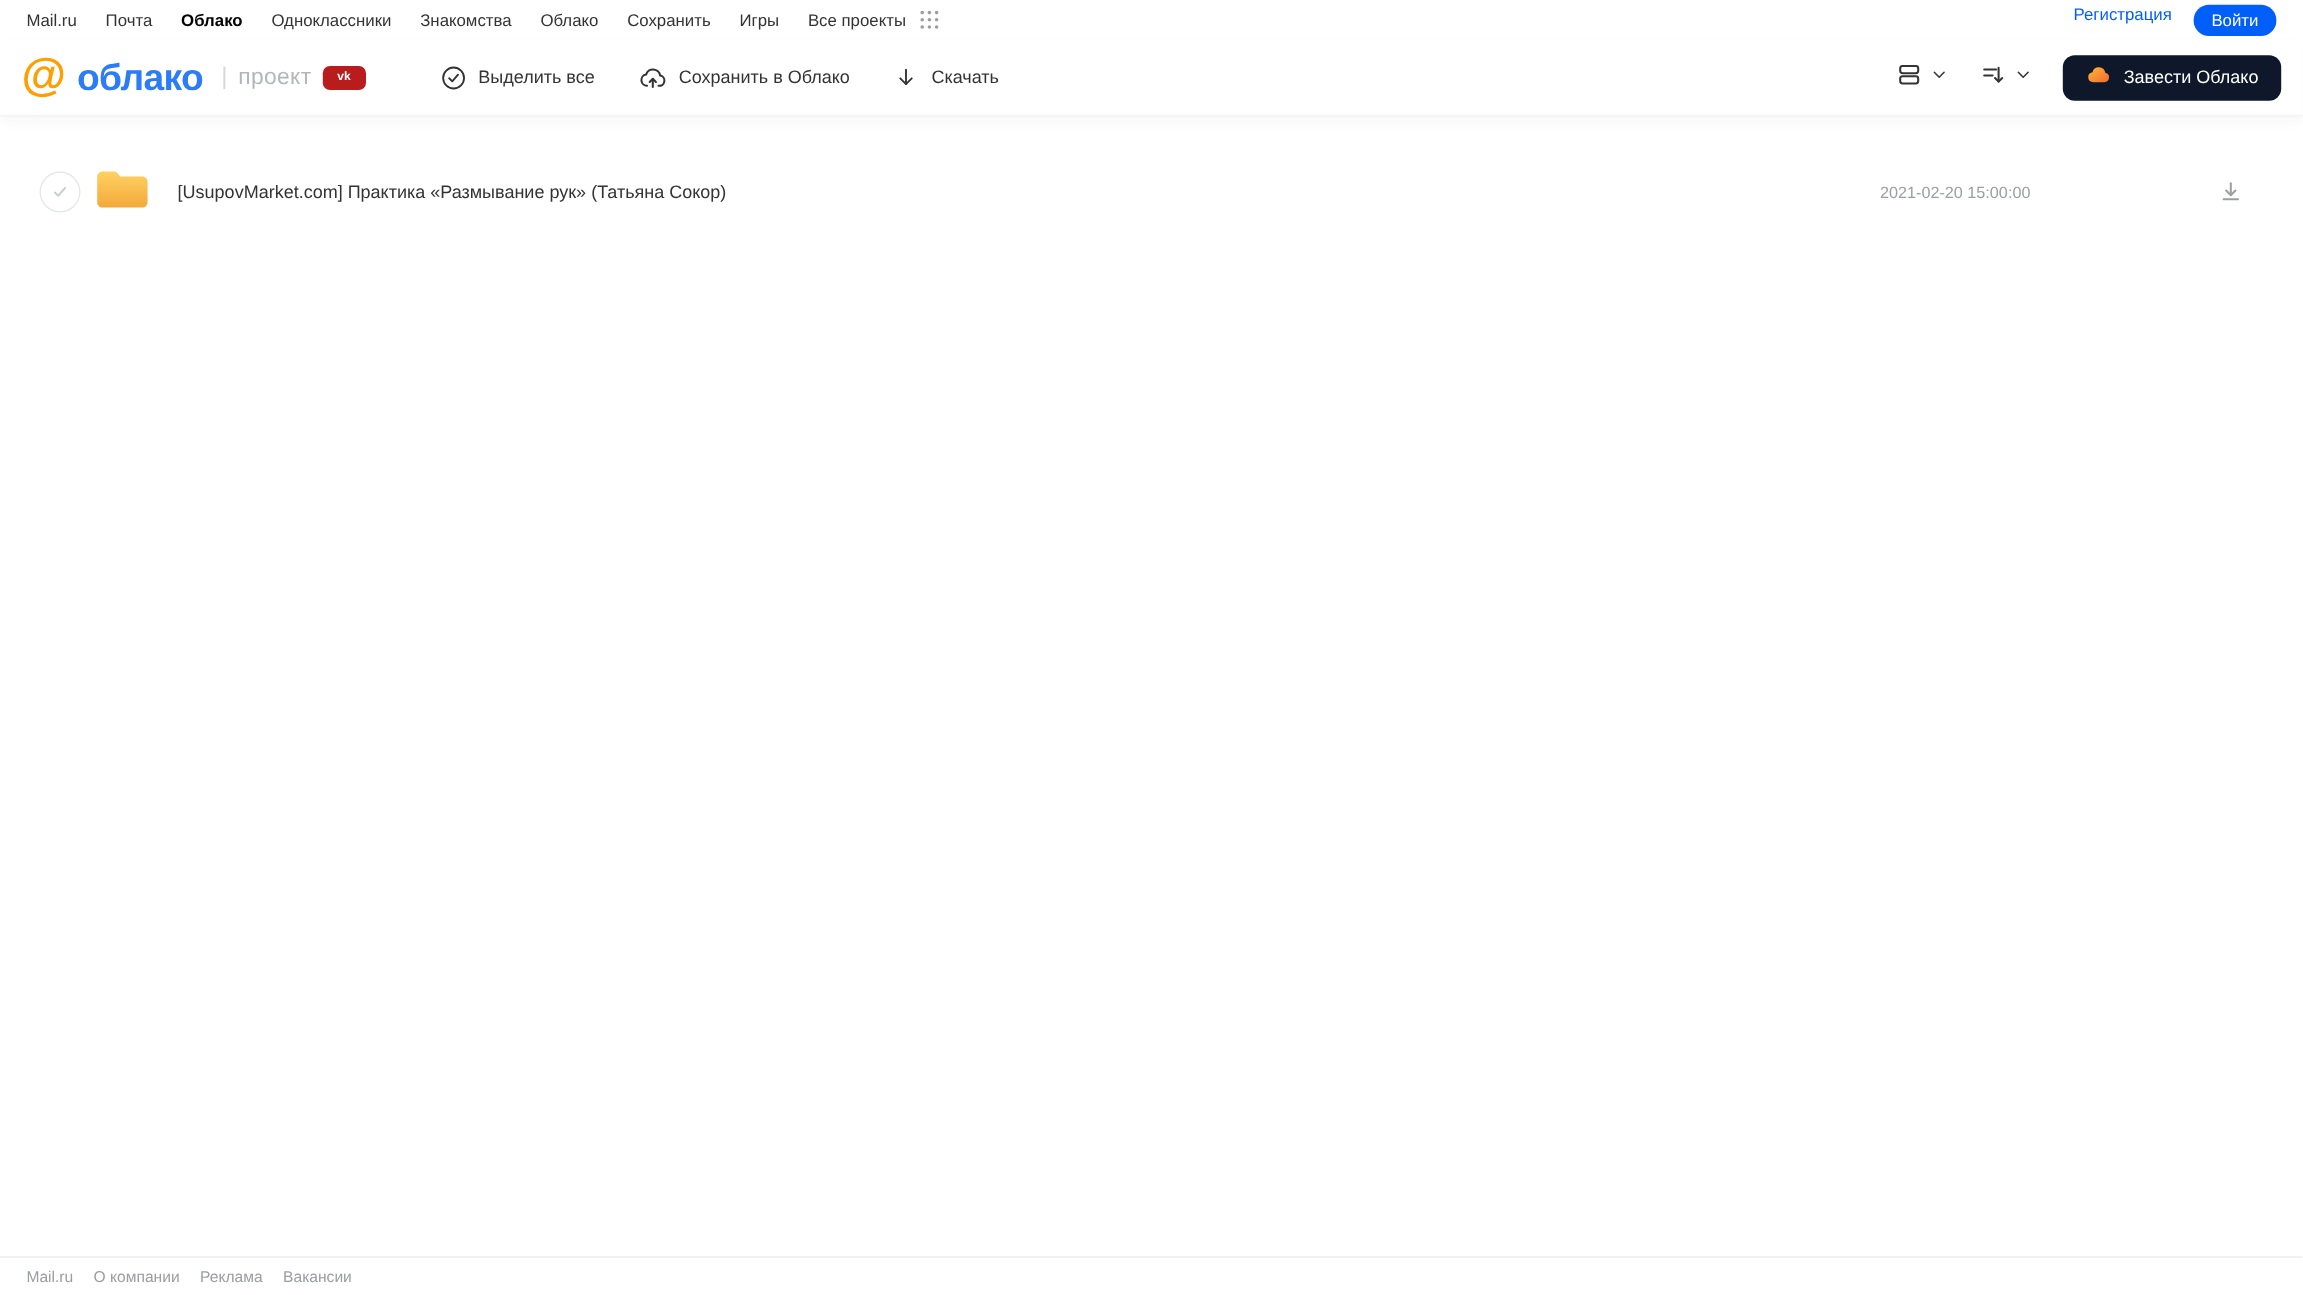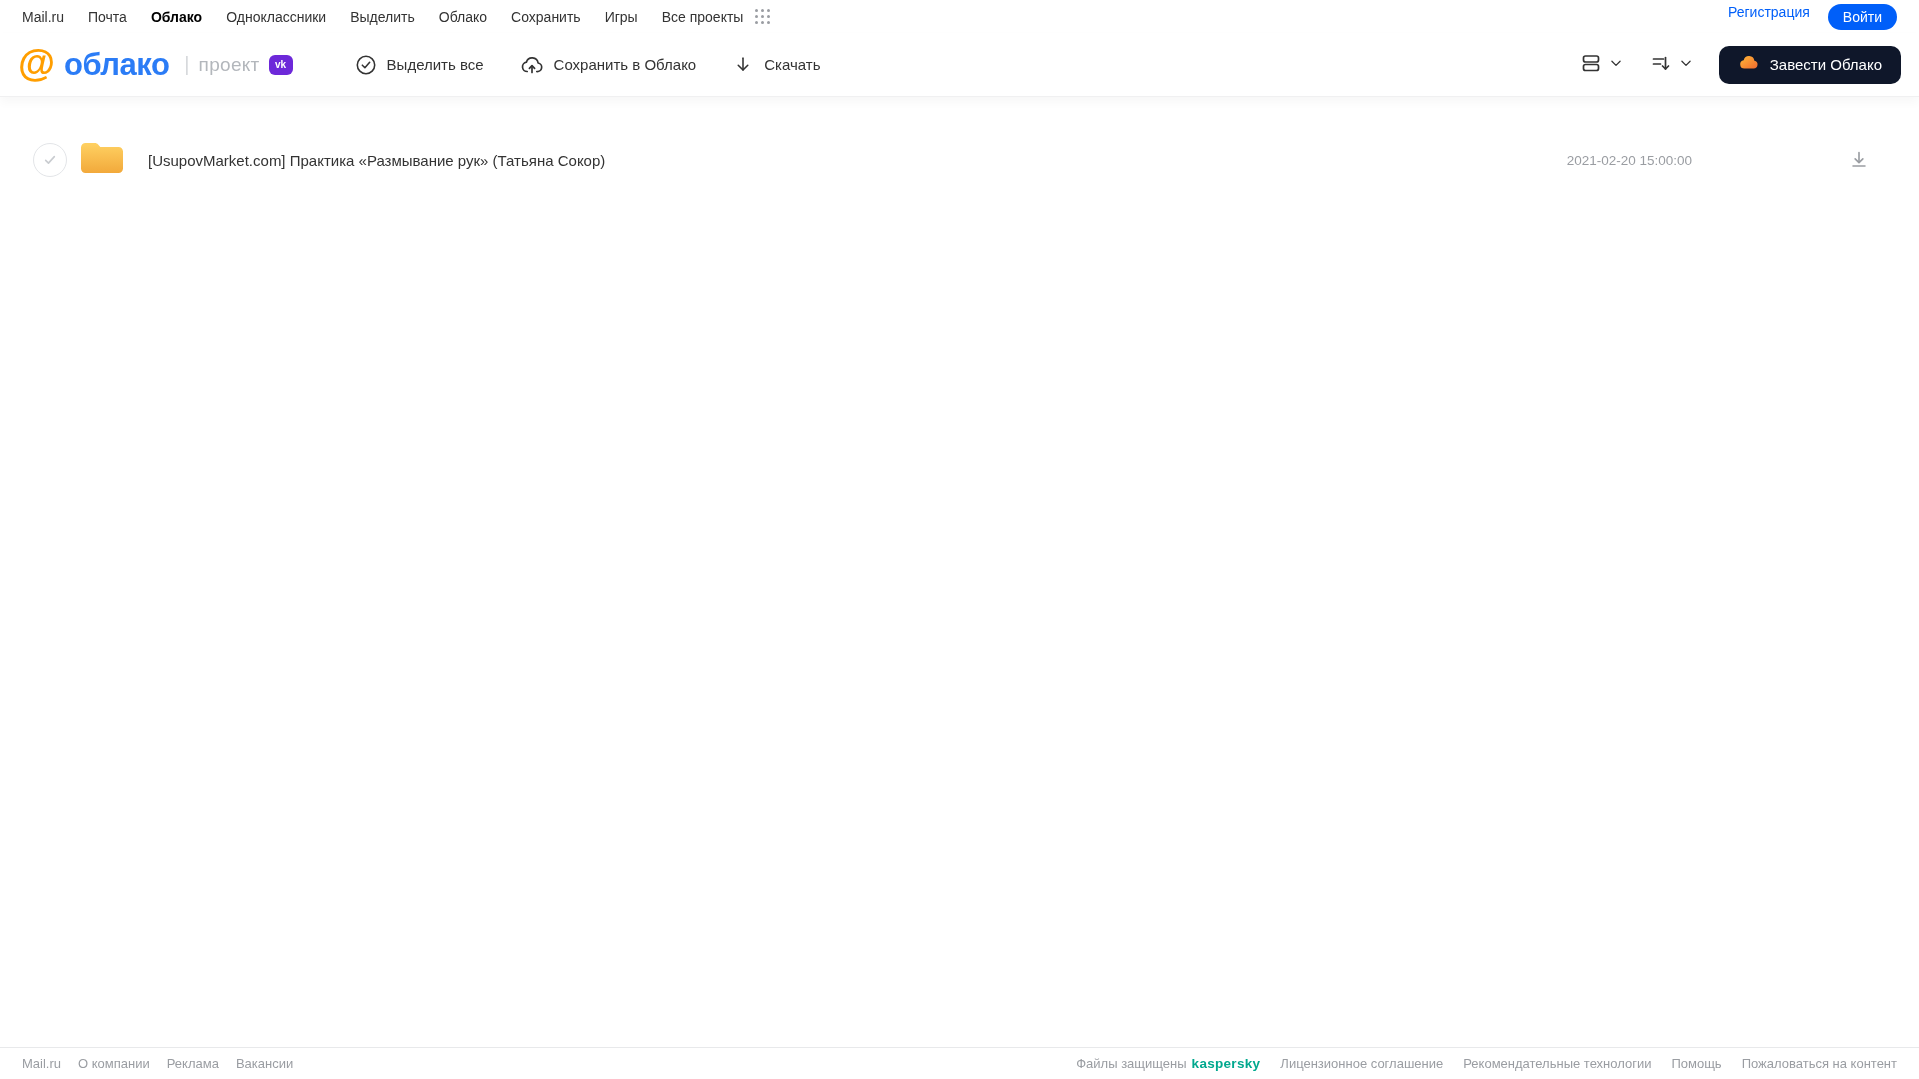--- a/index.html
+++ b/index.html
@@ -29,21 +29,21 @@
     border-bottom:1px solid #f0f0f1;
     box-shadow:0 5px 10px rgba(0,0,0,0.035);
     position:relative; z-index:2; background:#fff;
   }
   .logo { display:flex; align-items:center; gap:9px; cursor:pointer; }
   .logo-at { color:#ff9e00; font-size:38px; font-weight:700; line-height:1; transform:translateY(-2px); }
   .logo-word { color:#2b7cf6; font-size:31px; font-weight:700; letter-spacing:-0.5px; }
   .logo-sep { color:#d6d8db; font-size:20px; margin-left:6px; }
   .project-label { color:#b3b7bc; font-size:19px; letter-spacing:0.3px; }
   .vk-badge {
-    width:24px; height:20px; border-radius:6px; background:#6d28d9; color:#fff;
+    width:36px; height:20px; border-radius:6px; background:#b91c1c; color:#fff;
     font-size:10px; font-weight:700; display:flex; align-items:center; justify-content:center;
   }
 
   .toolbar { display:flex; align-items:center; gap:36px; margin-left:62px; }
   .tool-btn { display:flex; align-items:center; gap:10px; cursor:pointer; color:#333; font-size:15px; white-space:nowrap; }
   .tool-btn svg { display:block; }
 
   .header-right { margin-left:auto; display:flex; align-items:center; gap:26px; }
   .icon-group { display:flex; align-items:center; gap:6px; cursor:pointer; }
   .get-cloud-btn {
@@ -81,21 +81,21 @@
 </style>
 </head>
 <body>
 
 <div class="topbar">
   <div class="topbar-nav">
     <span class="topbar-link">Mail.ru</span>
     <span class="topbar-link">Почта</span>
     <span class="topbar-link active">Облако</span>
     <span class="topbar-link">Одноклассники</span>
-    <span class="topbar-link">Выделить</span>
+    <span class="topbar-link">Знакомства</span>
     <span class="topbar-link">Облако</span>
     <span class="topbar-link">Сохранить</span>
     <span class="topbar-link">Игры</span>
     <span class="topbar-link">Все проекты</span>
     <span class="grid-icon">
       <i></i>
         <i></i>
         <i></i>
         <i></i>
         <i></i>
@@ -229,23 +229,13 @@
   </div>
 </div>
 
 <div class="footer">
   <div class="footer-left">
     <span class="footer-link">Mail.ru</span>
     <span class="footer-link">О компании</span>
     <span class="footer-link">Реклама</span>
     <span class="footer-link">Вакансии</span>
   </div>
-  <div class="footer-right">
-    <span class="kaspersky-note">
-      <span>Файлы защищены</span>
-      <span class="kaspersky-logo">kaspersky</span>
-    </span>
-    <span class="footer-link">Лицензионное соглашение</span>
-    <span class="footer-link">Рекомендательные технологии</span>
-    <span class="footer-link">Помощь</span>
-    <span class="footer-link">Пожаловаться на контент</span>
-  </div>
 </div>
 
 </body></html>

